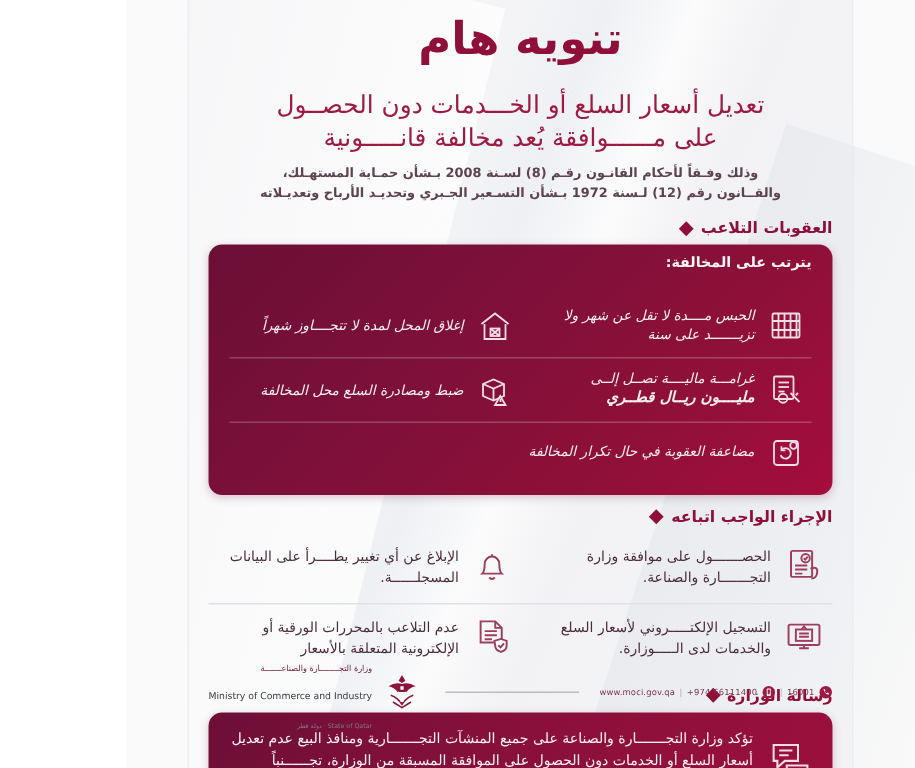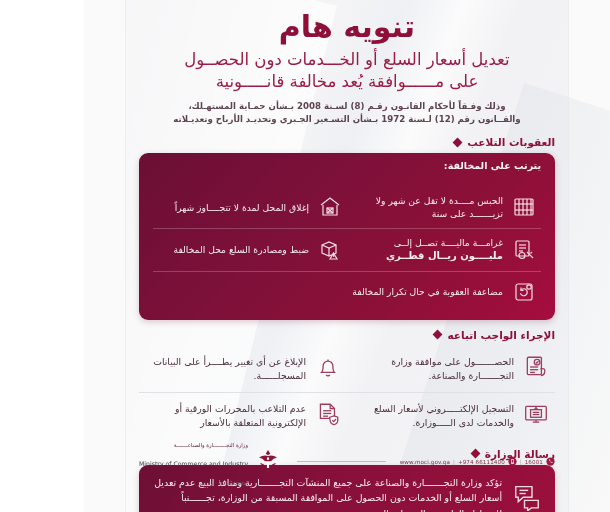--- a/index.html
+++ b/index.html
@@ -70,21 +70,21 @@
     font-size: 30px;
     font-weight: bold;
     letter-spacing: .5px;
     line-height: 1.1;
   }
 
   .hdr-sub {
     color: #9c1b43;
     font-size: 16.5px;
     line-height: 1.32;
-    margin-top: 6px;
+    margin-top: 16px;
     font-weight: 500;
   }
 
   .hdr-legal {
     color: #5d4350;
     font-size: 8.6px;
     line-height: 1.6;
     margin-top: 7px;
     letter-spacing: .1px;
     padding: 0 14px;
@@ -125,21 +125,22 @@
   .pen-title {
     font-size: 9.5px;
     font-weight: bold;
     text-align: right;
     margin-bottom: 16px;
     color: #fdf4f7;
   }
 
   .pen-row {
     display: flex;
-    align-items: center;
+    align-items: flex-end;
+    font-style: italic;
   }
   .pen-row + .pen-row { border-top: 1px solid rgba(255,255,255,.22); }
 
   .pen-cell {
     display: flex;
     align-items: center;
     gap: 8px;
     padding: 7px 4px;
     flex: 1 1 50%;
     min-height: 40px;

